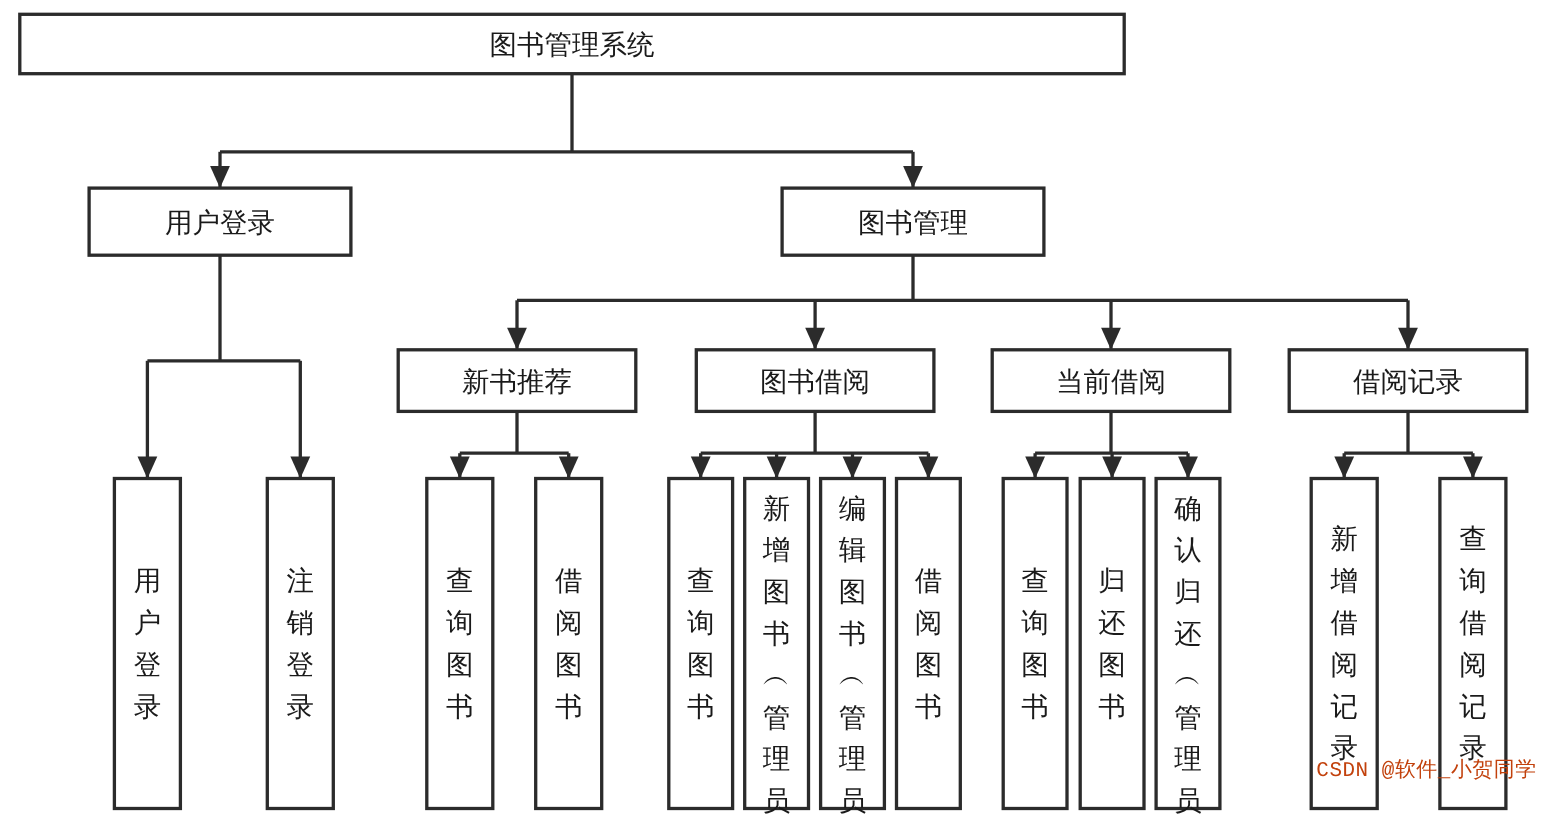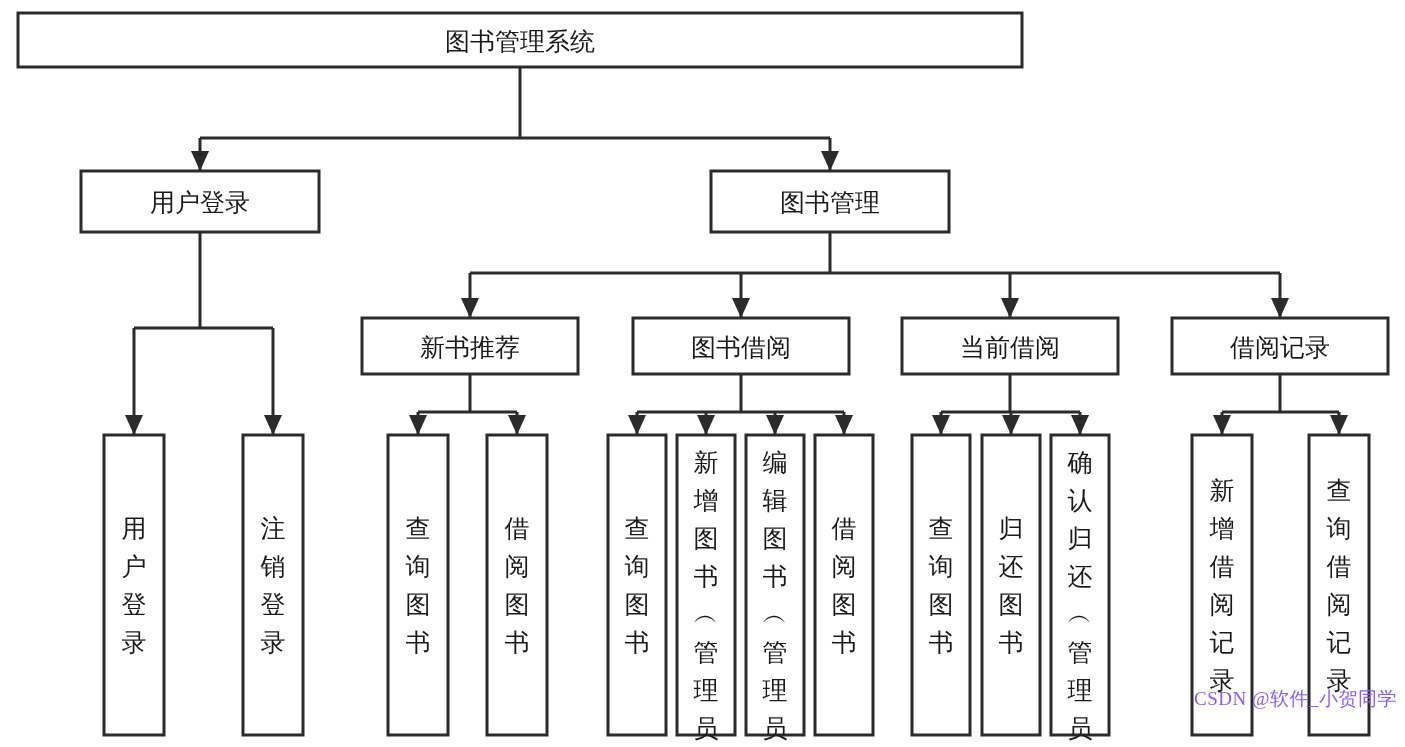--- a/index.html
+++ b/index.html
@@ -51,23 +51,23 @@
     font-family: "DejaVu Sans", "Liberation Sans", sans-serif;
     font-size: 25px;
     fill: #1a1a1a;
     text-anchor: middle;
     dominant-baseline: central;
   }
   .watermark-text {
     position: absolute;
     right: 8px;
     bottom: 6px;
-    font-family: Liberation Serif, serif;
+    font-family: Liberation Mono, monospace;
     font-size: 19px;
-    color: #8b5cf6;
+    color: #c2410c;
     white-space: nowrap;
     letter-spacing: 0.5px;
     pointer-events: none;
   }
 </style>
 </head>
 <body>
 
 <div id="diagram-root">
   <svg class="diagram-canvas" viewBox="0 0 1405 747" xmlns="http://www.w3.org/2000/svg">

